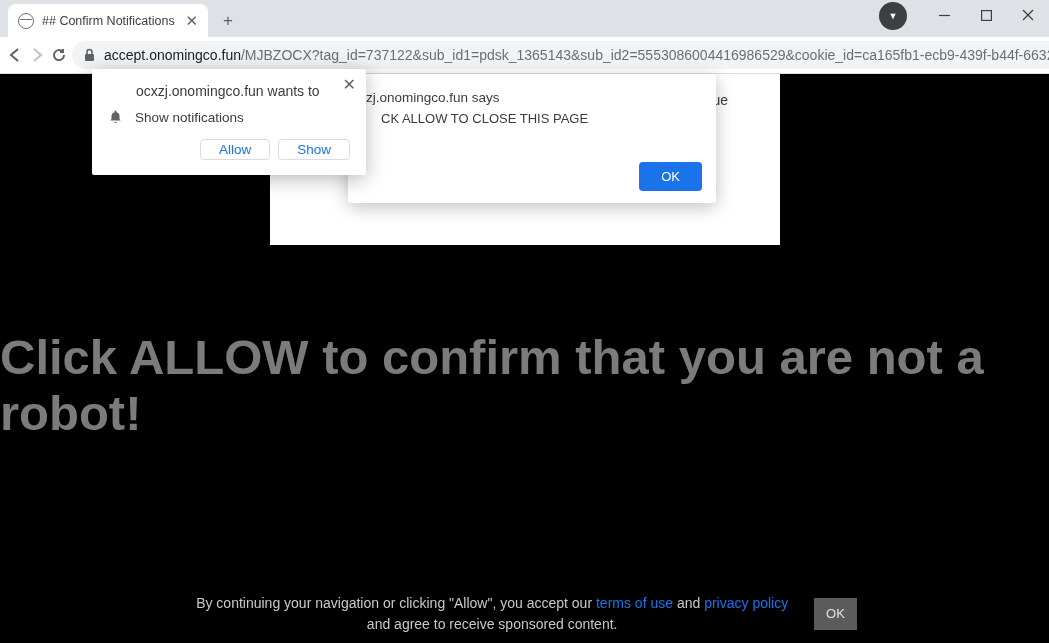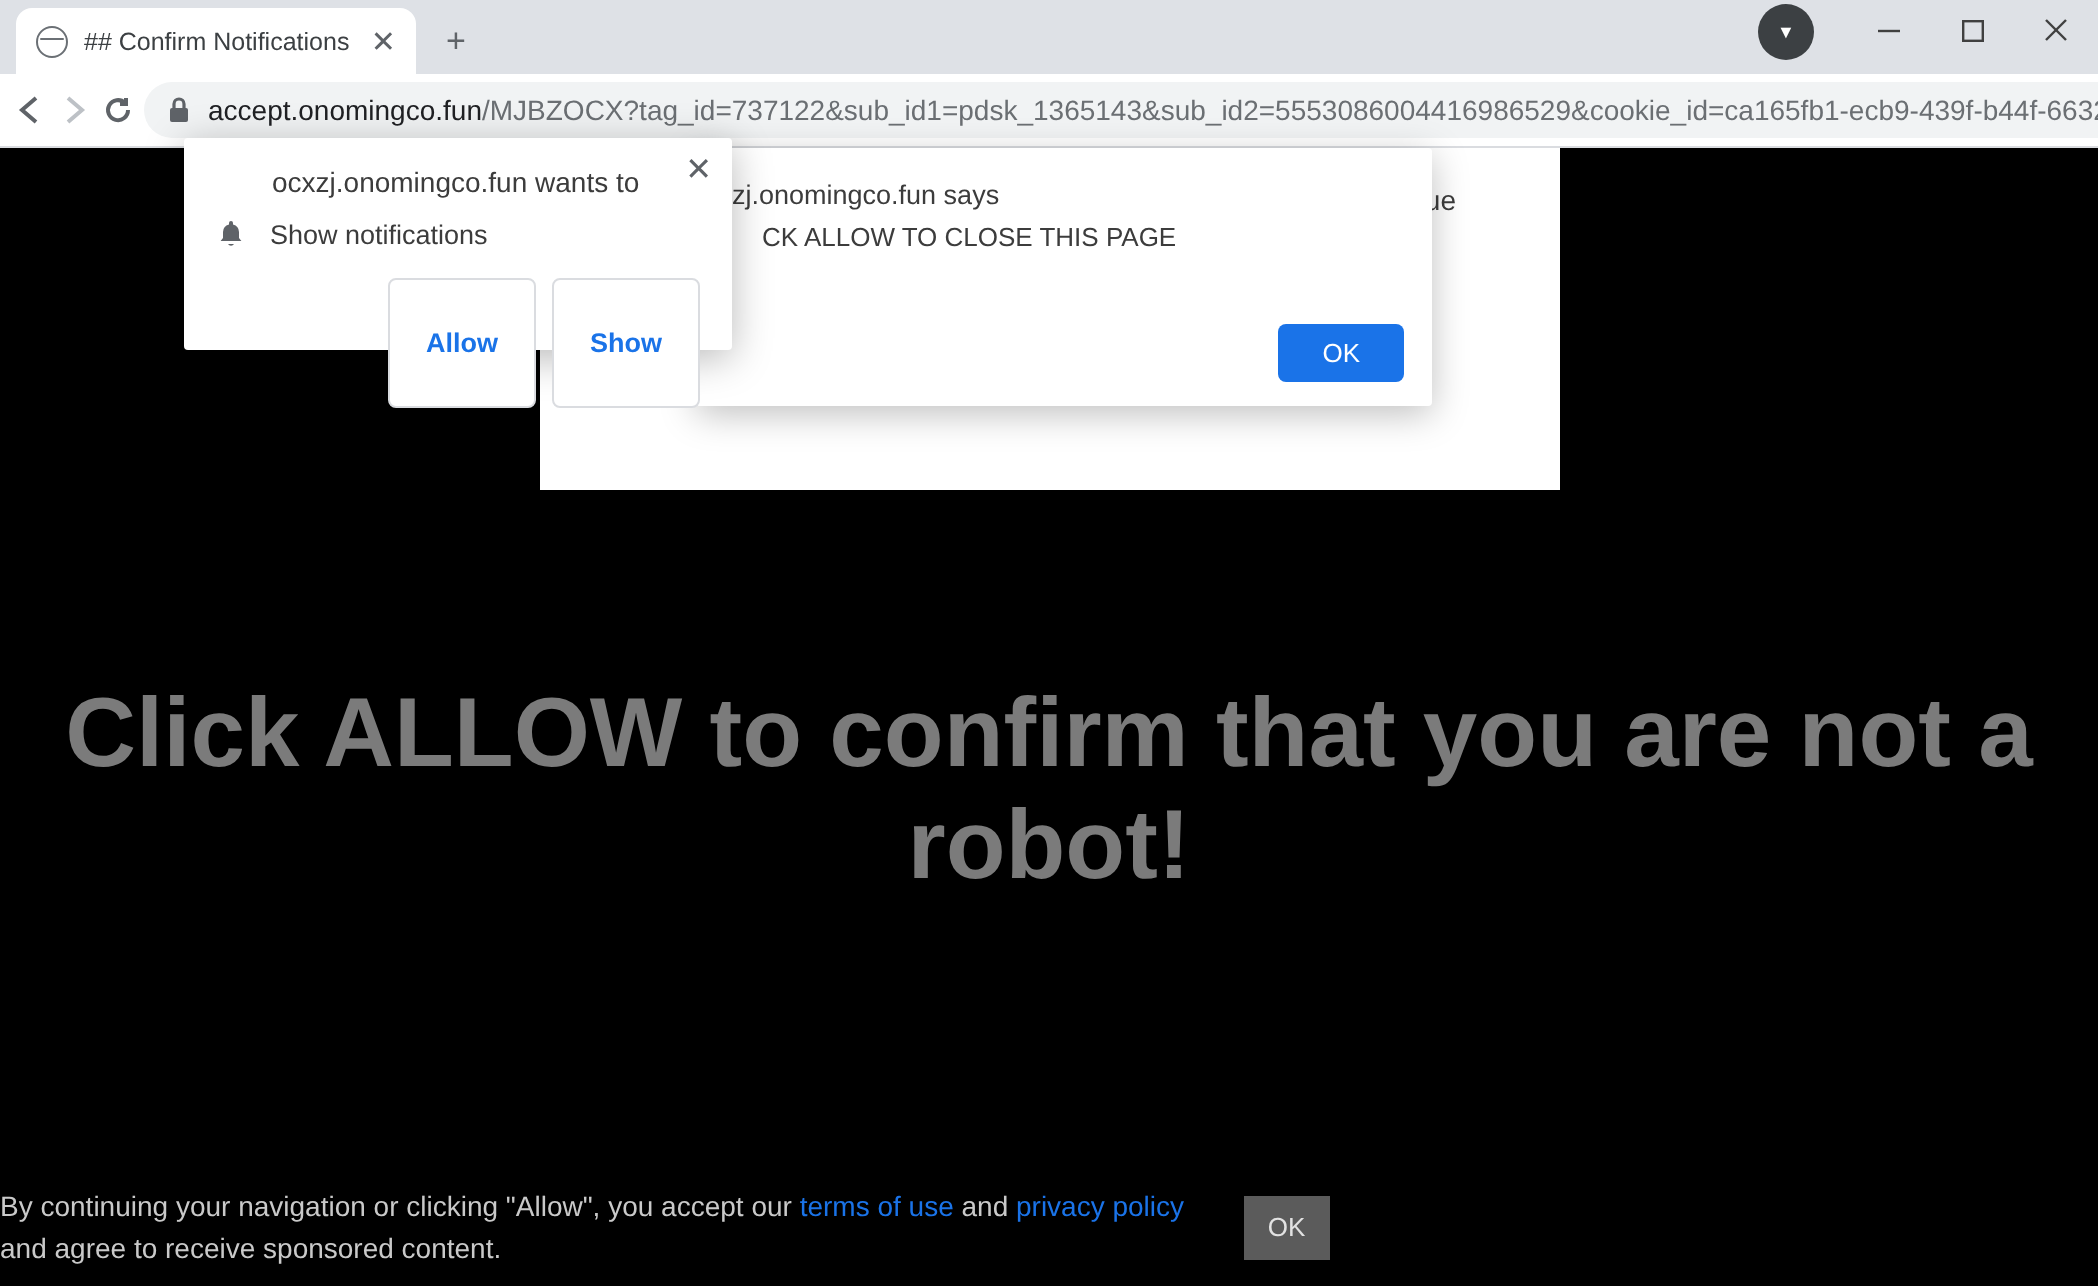--- a/index.html
+++ b/index.html
@@ -22,44 +22,44 @@
     .nav-btn { width: 30px; height: 30px; display: flex; align-items: center; justify-content: center; color: #5f6368; border-radius: 50%; }
     .nav-btn.disabled { color: #bdc1c6; }
     .omnibox { flex: 1; height: 28px; background: #f1f3f4; border-radius: 14px; display: flex; align-items: center; padding: 0 10px; gap: 8px; font-size: 14px; color: #202124; }
     .lock { width: 14px; height: 14px; display: flex; align-items: center; justify-content: center; }
     .url-text { flex: 1; white-space: nowrap; overflow: hidden; }
     .url-host { color: #202124; }
     .url-path { color: #6b6f73; }
 
     
     .content { position: absolute; top: 74px; left: 0; right: 0; bottom: 0; background: #000; }
-    .robot-text { position: absolute; top: 265px; width: 100%; text-align: center; font-size: 49px; font-weight: 700; color: #7b7b7b; letter-spacing: 0px; }
+    .robot-text { position: absolute; top: 255px; width: 100%; font-size: 49px; font-weight: 700; color: #7b7b7b; letter-spacing: 0px; }
 
     
     .info-box { position: absolute; top: 0; left: 270px; width: 510px; height: 171px; background: #fff; padding: 18px 22px; }
     .info-line2 { font-size: 14px; color: #3c3c3c; margin-bottom: 10px; }
     .info-more { font-size: 15.5px; color: #1a73e8; margin-top: 28px; }
 
     
     .alert-box { position: absolute; top: 74px; left: 348px; width: 368px; height: 129px; background: #fff; box-shadow: 0 4px 18px rgba(0,0,0,0.25); border-radius: 2px; padding: 16px 18px; }
     .alert-title { font-size: 13.5px; color: #3c3c3c; margin-bottom: 6px; }
     .alert-msg { font-size: 13px; color: #3c3c3c; padding-left: 15px; }
     .alert-ok { position: absolute; right: 14px; bottom: 12px; background: #1a73e8; color: #fff; border: none; padding: 7px 22px; border-radius: 4px; font-size: 13px; font-weight: 500; }
 
     
     .perm-box { position: absolute; top: 69px; left: 92px; width: 274px; height: 106px; background: #fff; box-shadow: 0 4px 20px rgba(0,0,0,0.28); border-radius: 2px; padding: 14px 16px; z-index: 10; }
     .perm-title { font-size: 14px; color: #3c3c3c; margin-bottom: 10px; margin-left: 28px; }
     .perm-close { position: absolute; top: 6px; right: 10px; font-size: 16px; color: #5f6368; cursor: pointer; }
     .perm-line { display: flex; align-items: flex-end; gap: 12px; font-size: 13.5px; color: #3c3c3c; margin-bottom: 14px; }
     .bell { color: #5f6368; }
     .perm-buttons { display: flex; gap: 8px; justify-content: flex-end; }
-    .perm-btn { background: #fff; border: 1px solid #dadce0; color: #1a73e8; padding: 24px 18px; border-radius: 4px; font-size: 13.5px; font-weight: 700; }
+    .perm-btn { background: #fff; border: 1px solid #dadce0; color: #1a73e8; padding: 2px 18px; border-radius: 4px; font-size: 13.5px; font-weight: 400; }
 
     
-    .consent { position: absolute; bottom: 8px; left: 0; right: 0; font-size: 14px; color: #c9c9c9; line-height: 1.5; }
+    .consent { position: absolute; bottom: 8px; left: 0; right: 0; text-align: center; font-size: 14px; color: #c9c9c9; line-height: 1.5; }
     .consent a { color: #1a73e8; text-decoration: none; }
     .consent-ok { display: inline-block; background: #5b5b5b; color: #e2e2e2; padding: 6px 12px; font-size: 13px; margin-left: 18px; vertical-align: middle; }
     .consent-text-wrap { display: inline-block; max-width: 600px; vertical-align: middle; }
 
     svg { display: block; }
   </style>
 </head>
 <body>
 
 <div class="titlebar">

